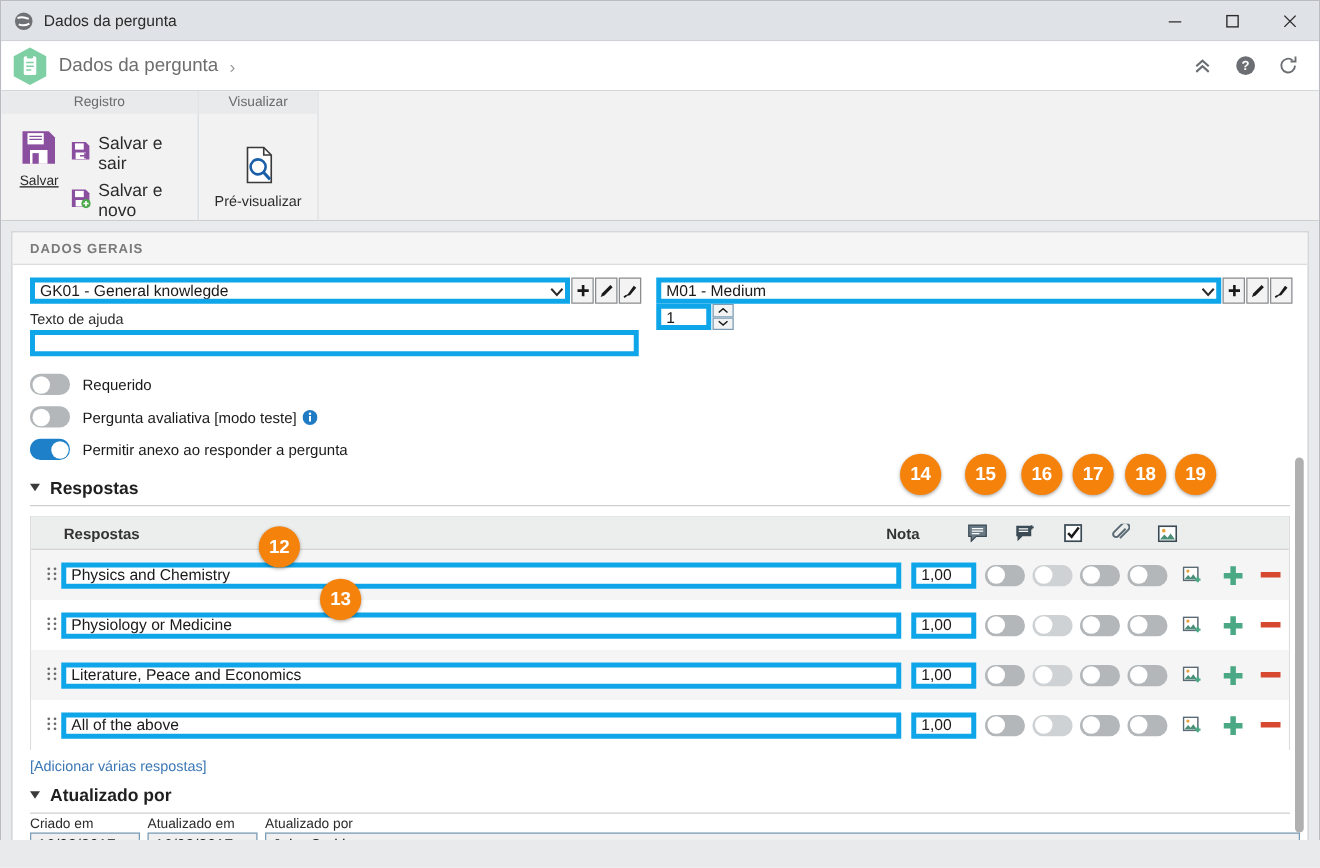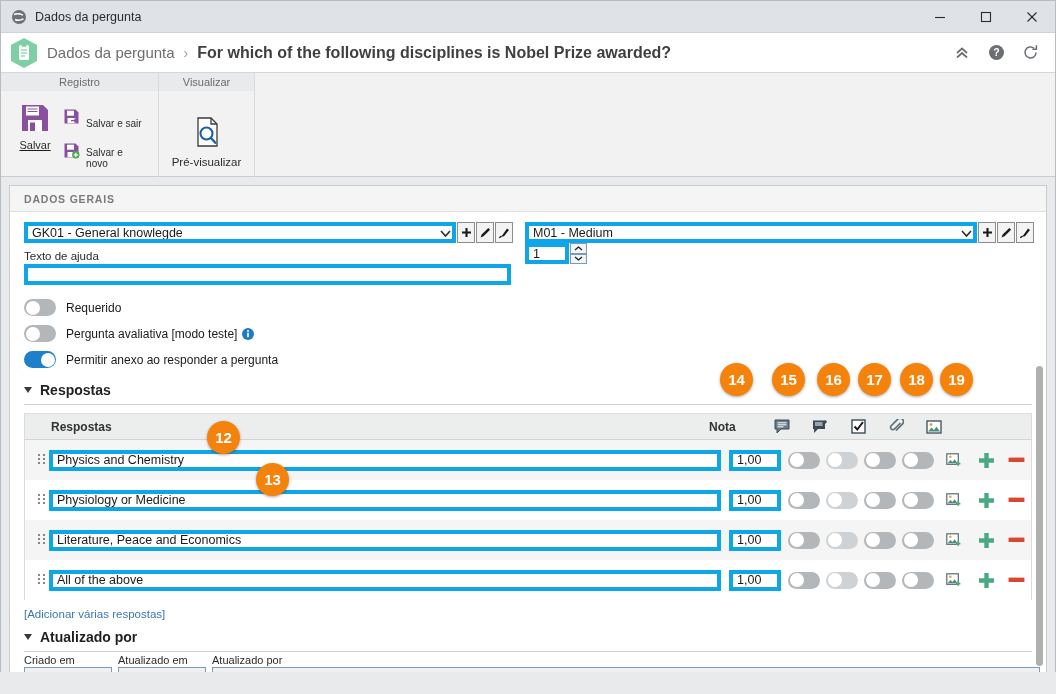--- a/index.html
+++ b/index.html
@@ -47,21 +47,21 @@
   .rib-group { display:flex; flex-direction:column; border-right:1px solid #d8dbde; height:104px; }
   .rib-group-body { flex:1; display:flex; align-items:flex-start; padding:6px 8px 0 8px; }
   .rib-group-label { height:18px; line-height:18px; text-align:center; font-size:11px; color:#6b6b6b; background:#e9eaec; border-top:none; }
   .rib-big {
     width:54px; display:flex; flex-direction:column; align-items:center; justify-content:flex-start;
     padding-top:6px; cursor:default;text-decoration:underline;
   }
   .rib-big-label { font-size:11px; margin-top:3px; color:#2b2b2b; }
   .rib-smalls { display:flex; flex-direction:column; padding-top:6px; }
   .rib-small { display:flex; align-items:center; padding:3px 6px 3px 2px; cursor:default; }
-  .rib-small-label { font-size:10px; margin-left:6px; color:#2b2b2b;margin-top:12px; }
+  .rib-small-label { font-size:14px; margin-left:6px; color:#2b2b2b; }
   .rib-preview { width:96px; display:flex; flex-direction:column; align-items:center; padding-top:8px; cursor:default; }
   .rib-preview-label { font-size:11.5px; margin-top:4px; color:#2b2b2b; }
   .rib-filler { flex:1; background:#f2f2f2; }
 
   
   .content-wrap { flex:1; background:#e9eaec; padding:8px 8px 0 8px; position:relative; overflow:hidden; }
   .panel { background:#fff; border:1px solid #c9ccd0; height:100%; position:relative; overflow:hidden; }
 
   .section-bar {
     background:#f5f5f5; border-bottom:1px solid #dcdcdc;
@@ -198,21 +198,20 @@
         <polygon points="15,1 28,8 28,24 15,31 2,24 2,8" fill="#7ecfa3"></polygon>
         <rect x="10" y="8" width="10" height="15" rx="1.5" fill="#ffffff"></rect>
         <rect x="12.5" y="6.3" width="5" height="3.4" rx="1" fill="#7ecfa3"></rect>
         <line x1="12" y1="13" x2="18" y2="13" stroke="#7ecfa3" stroke-width="1.2"></line>
         <line x1="12" y1="16" x2="18" y2="16" stroke="#7ecfa3" stroke-width="1.2"></line>
         <line x1="12" y1="19" x2="16" y2="19" stroke="#7ecfa3" stroke-width="1.2"></line>
       </svg>
     </span>
     <span class="crumb1">Dados da pergunta</span>
     <span class="crumb-sep">›</span>
-    <span class="crumb2">For which of the following disciplines is Nobel Prize awarded?</span>
     <span class="header-spacer"></span>
     <div class="hdr-btn">
       <svg width="16" height="16" viewBox="0 0 16 16">
         <polyline points="3,8 8,3.5 13,8" fill="none" stroke="#6b6f73" stroke-width="1.7"></polyline>
         <polyline points="3,12.5 8,8 13,12.5" fill="none" stroke="#6b6f73" stroke-width="1.7"></polyline>
       </svg>
     </div>
     <div class="hdr-btn">
       <svg width="17" height="17" viewBox="0 0 17 17">
         <circle cx="8.5" cy="8.5" r="7.5" fill="#6b6f73"></circle>

